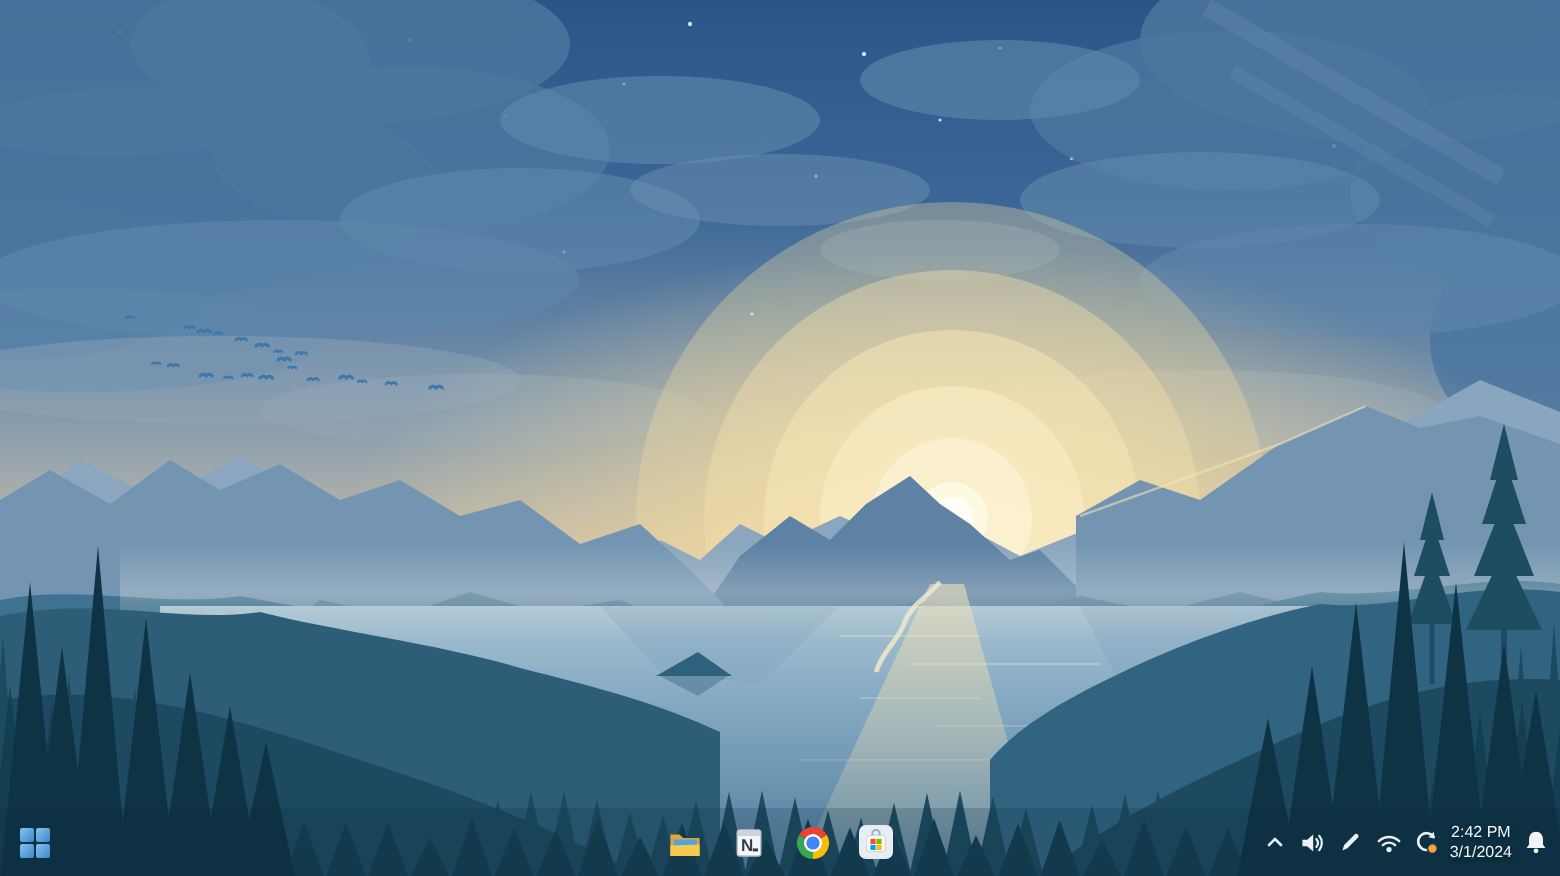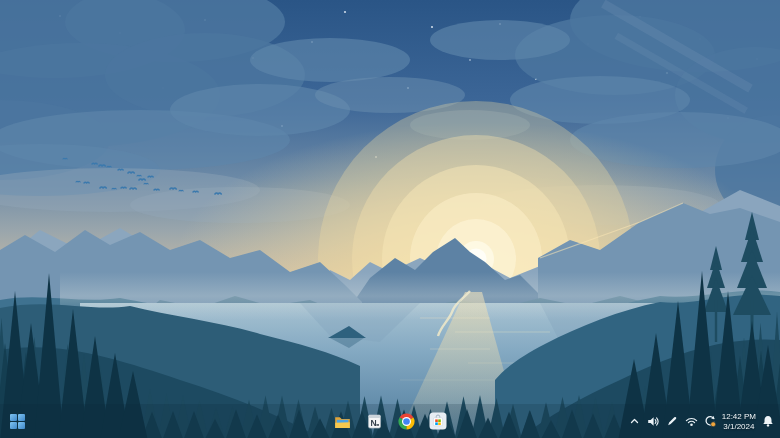--- a/index.html
+++ b/index.html
@@ -399,21 +399,21 @@
 
       <button class="tray-btn">
         <svg width="14" height="13" viewBox="0 0 14 13">
           <path d="M10.8,4 A4.2,4.2 0 1 0 11.2,7.8" fill="none" stroke="#e9f1f6" stroke-width="1.3" stroke-linecap="round"></path>
           <polygon points="10.9,1.4 11.3,4.8 8.2,4.1" fill="#e9f1f6"></polygon>
           <circle cx="10.2" cy="9.8" r="2.5" fill="#f0a43c" stroke="rgba(18,48,64,.9)" stroke-width=".8"></circle>
         </svg>
       </button>
 
       <button class="clock">
-        <span>12:42 PM</span>
+        <span>2:42 PM</span>
         <span>3/1/2024</span>
       </button>
 
       <button class="tray-btn">
         <svg width="12" height="13" viewBox="0 0 12 13">
           <path d="M6,1.4 C8.2,1.4 9.5,3.1 9.5,5.4 L9.5,7.7 L10.7,9.5 L1.3,9.5 L2.5,7.7 L2.5,5.4 C2.5,3.1 3.8,1.4 6,1.4 Z" fill="#eef4f8"></path>
           <circle cx="6" cy="10.9" r="1.2" fill="#eef4f8"></circle>
         </svg>
       </button>
     </div>

